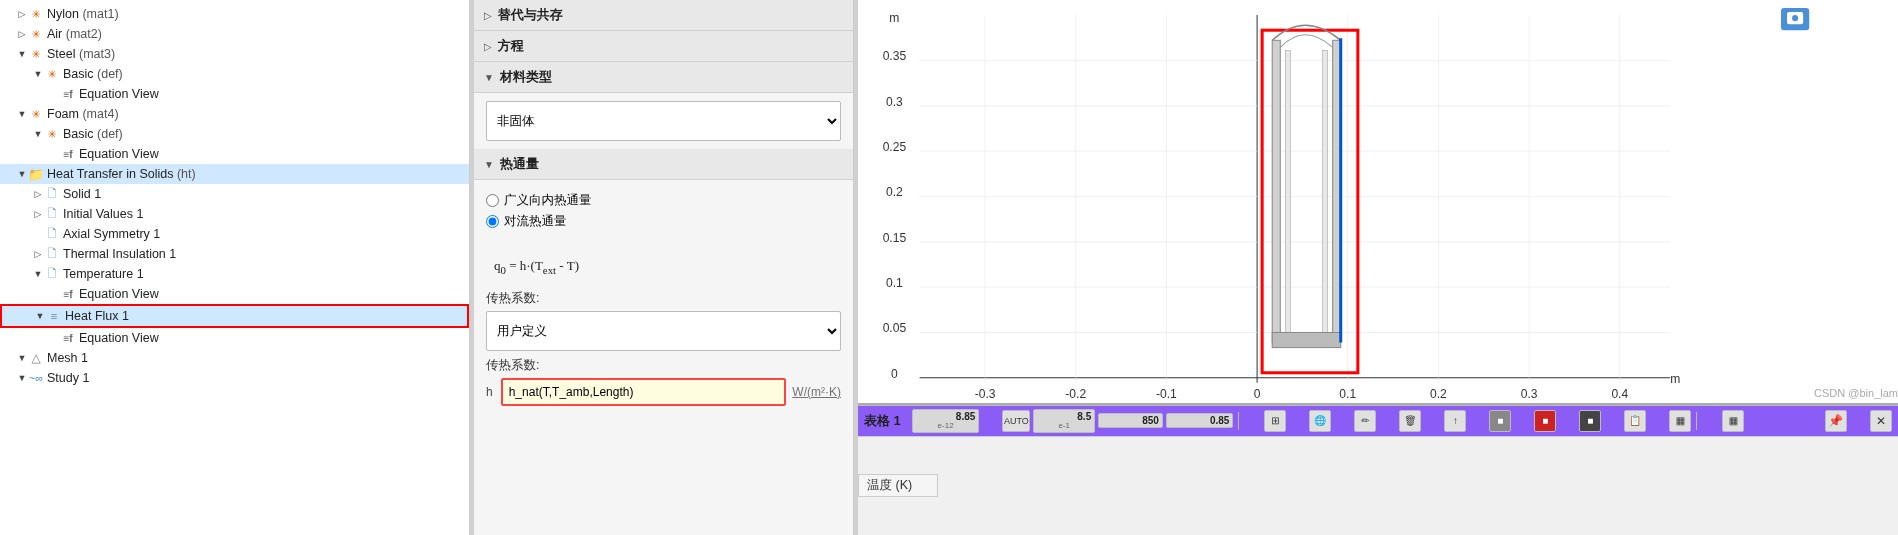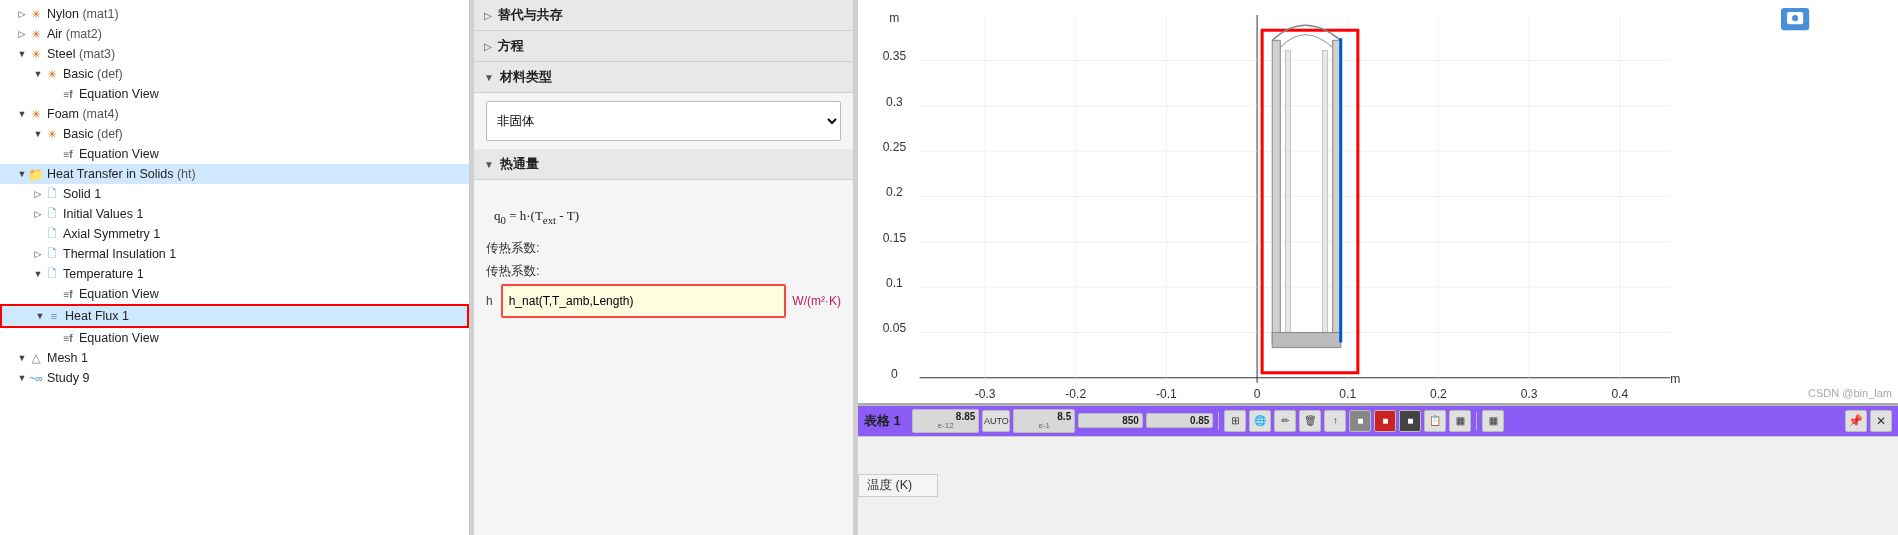--- a/index.html
+++ b/index.html
@@ -182,22 +182,23 @@
       height: 24px;
     }
 
     .input-with-unit input.highlighted-input {
       border: 2px solid #ff4444;
       background: #fffde0;
     }
 
     .unit-label {
       font-size: 12px;
-      color: #be185d;
+      color: #737373;
       white-space: nowrap;
+      text-decoration: underline;
     }
 
     
     .right-section {
       flex: 1;
       display: flex;
       flex-direction: column;
       background: #ffffff;
     }
 
@@ -240,20 +241,21 @@
       height: 22px;
       display: inline-flex;
       align-items: center;
       justify-content: center;
       background: #e0e0e0;
       border: 1px solid #bbb;
       border-radius: 2px;
       cursor: pointer;
       font-size: 10px;
       color: #333;
+      margin-left: 20px;
     }
 
     .toolbar-separator {
       width: 1px;
       height: 18px;
       background: #bbb;
       margin: 0 2px;
     }
 
     .table-content {
@@ -274,21 +276,21 @@
 
     
     .graph-svg {
       width: 100%;
       height: 100%;
     }
 
     .csdn-watermark {
       position: absolute;
       bottom: 4px;
-      right: 6px;
+      right: 0;
       font-size: 11px;
       color: #aaa;
     }
 
     .toolbar-num-group {
       display: flex;
       flex-direction: column;
       align-items: center;
       background: #d8d8d8;
       border: 1px solid #bbb;
@@ -421,21 +423,21 @@
 
     <div class="tree-item indent-1">
       <span class="tree-arrow">▼</span>
       <span class="tree-icon" style="color:#888;font-size:12px;">△</span>
       <span class="tree-label">Mesh 1</span>
     </div>
 
     <div class="tree-item indent-1">
       <span class="tree-arrow">▼</span>
       <span class="tree-icon" style="color:#4488cc;font-size:11px;">~∞</span>
-      <span class="tree-label">Study 9</span>
+      <span class="tree-label">Study 1</span>
     </div>
 
   </div>
 </div>
 
 <div style="width:4px; background:#d0d0d0; height:535px; flex-shrink:0;"></div>
 
 <div class="middle-panel">
 
   <div class="section-header">
@@ -461,31 +463,47 @@
       </select>
     </div>
   </div>
 
   <div class="section-header">
     <span class="arrow">▼</span>
     <span class="section-title">热通量</span>
   </div>
   <div class="section-content">
 
+    <div class="radio-group">
+      <div class="radio-row">
+        <input type="radio" name="heat_flux_type" style="">
+        <span>广义向内热通量</span>
+      </div>
+      <div class="radio-row">
+        <input type="radio" name="heat_flux_type" checked="" style="">
+        <span>对流热通量</span>
+      </div>
+    </div>
 
     <div class="formula-display">
       q<sub>0</sub> = h·(T<sub>ext</sub> - T)
     </div>
 
     <div class="field-label">传热系数:</div>
+    <div class="select-row">
+      <select>
+        <option>用户定义</option>
+        <option>自动</option>
+      </select>
+    </div>
 
     <div class="field-label">传热系数:</div>
     <div class="input-with-unit">
       <span style="font-size:12px;color:#444;margin-right:2px;">h</span>
-      <input type="text" class="highlighted-input" value="h_nat(T,T_amb,Length)" style="border: 2px solid rgb(255, 68, 68); background: rgb(255, 253, 224); flex: 1 1 0%; padding: 3px 6px; font-size: 12px; border-radius: 2px; height: 34px;">
+      <input type="text" class="highlighted-input" value="h_nat(T,T_amb,Length)" style="border: 2px solid rgb(255, 68, 68); background: rgb(255, 253, 224); flex: 1 1 0%; padding: 3px 6px; font-size: 12px; border-radius: 2px; height: 28px;">
       <span class="unit-label">W/(m²·K)</span>
     </div>
   </div>
 </div>
 
 <div style="width:4px; background:#d0d0d0; height:535px; flex-shrink:0;"></div>
 
 <div class="right-section">
 
   <div class="graph-panel">

